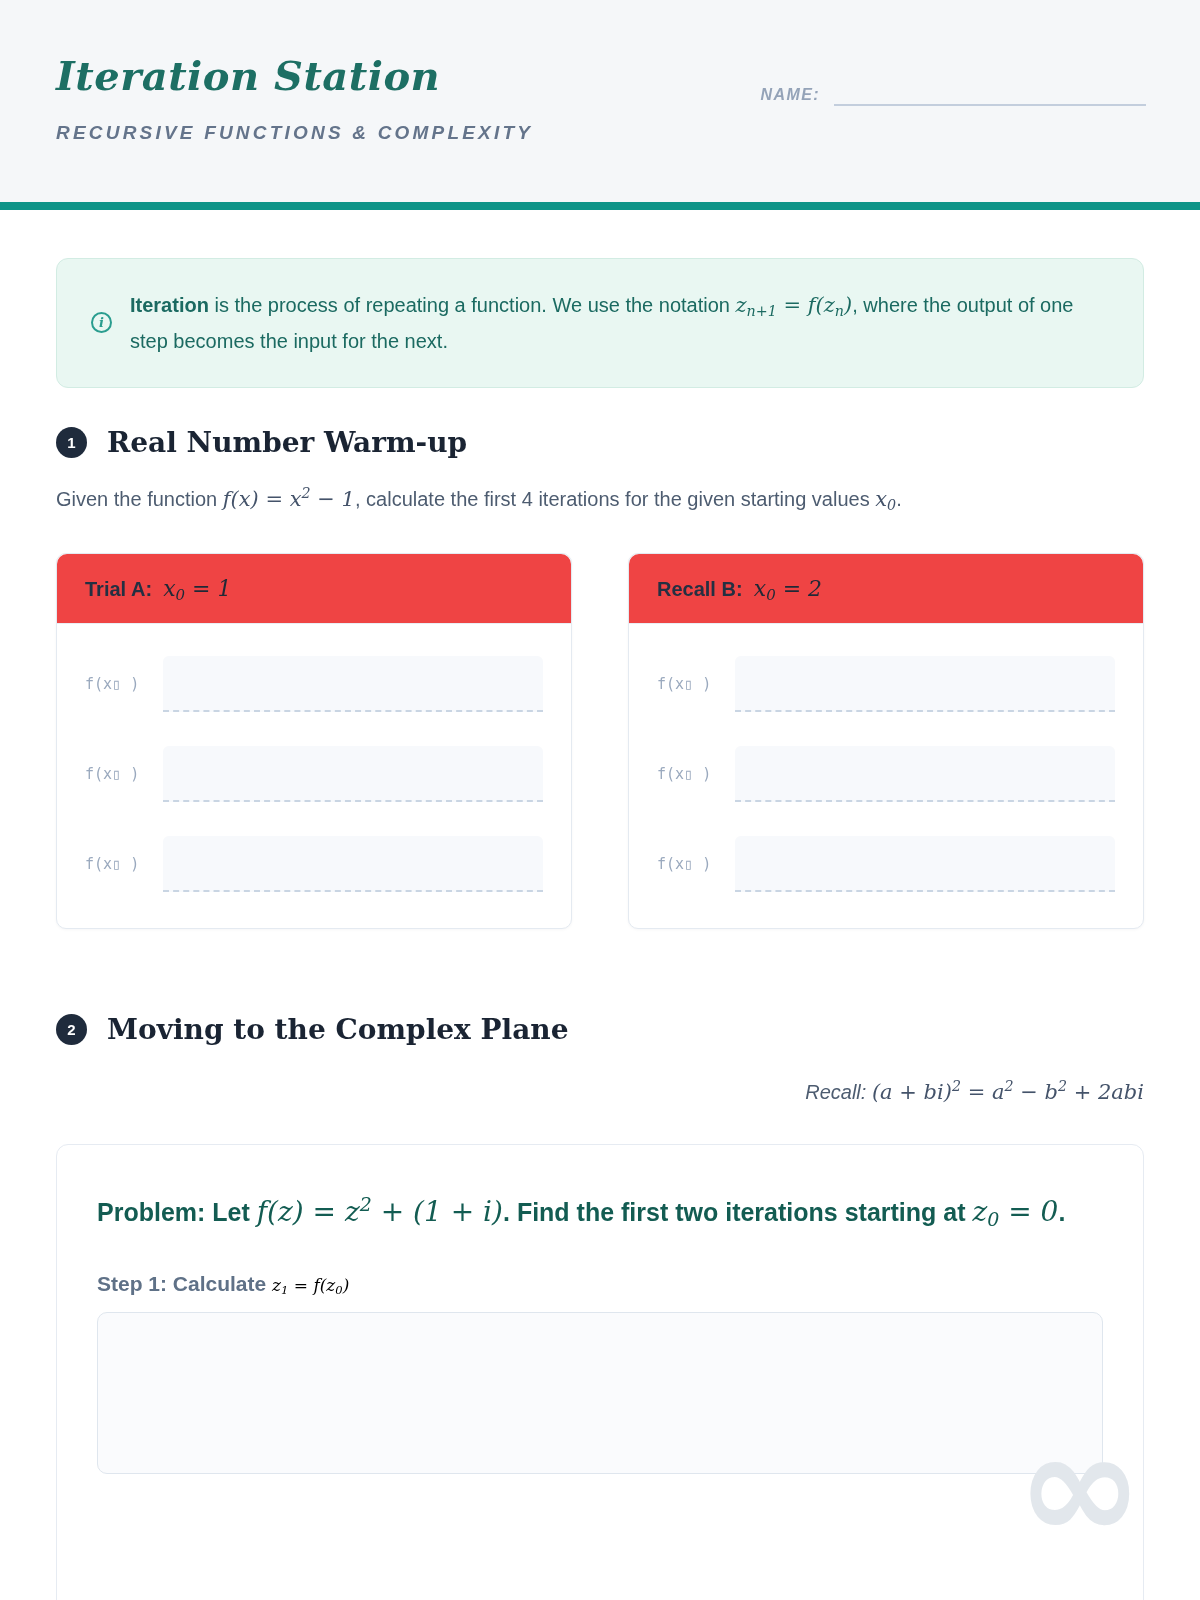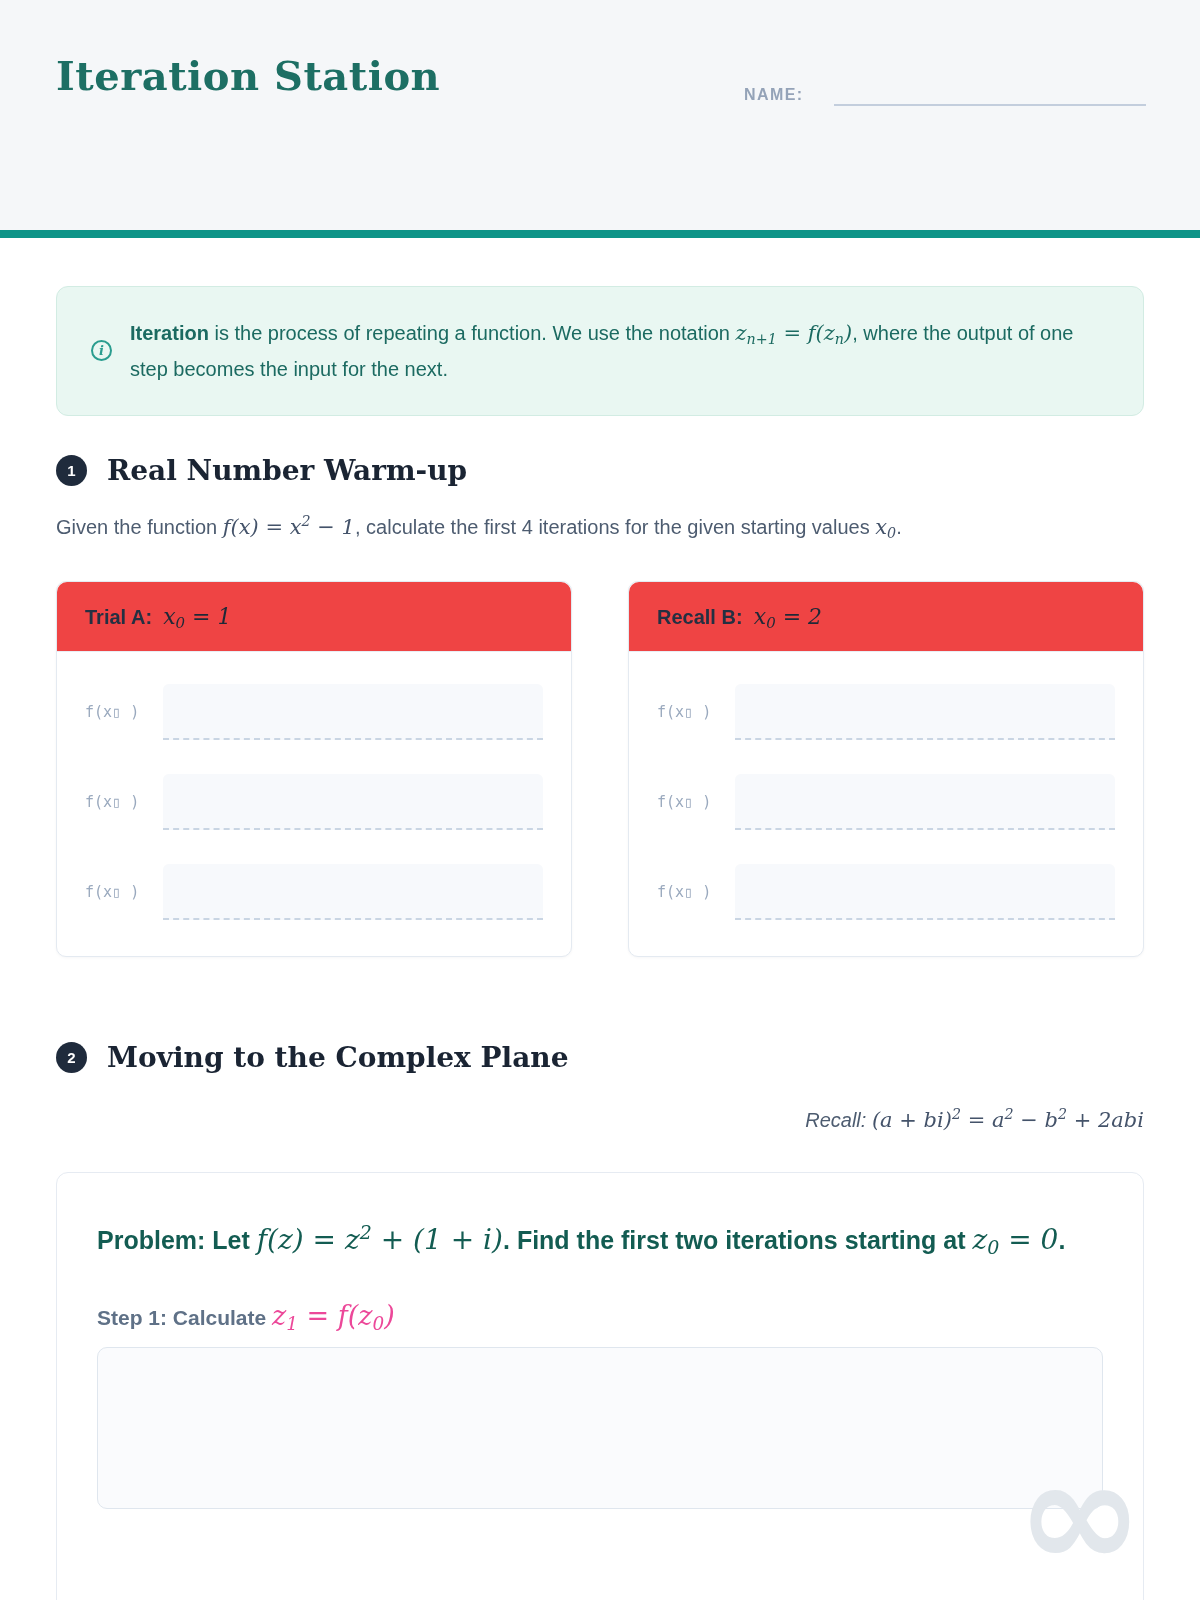--- a/index.html
+++ b/index.html
@@ -12,40 +12,41 @@
   .m {
     font-family: "DejaVu Serif", "DejaVu Sans", serif;
     font-style: italic;
   }
   sub, sup { font-size: 68%; line-height: 0; }
   sub { vertical-align: -0.28em; }
   sup { vertical-align: 0.55em; }
 
   
   .hdr {
-    height: 230px;
+    height: 202px;
     background: #f5f7f9;
     position: relative;
+    font-style: italic;
   }
   .hdr h1 {
     position: absolute; left: 56px; top: 52px;
     font-family: "DejaVu Serif", serif;
     font-weight: bold;
     font-size: 40px;
     color: #1d6f64;
     letter-spacing: 0.5px;
   }
   .subtitle {
     position: absolute; left: 56px; top: 122px;
     font-size: 19px; font-weight: bold;
     letter-spacing: 3.2px;
     color: #64748b;
   }
   .fill-block { position: absolute; left: 744px; top: 84px; width: 402px; }
-  .fill-row { display: flex; align-items: flex-end; margin-bottom: 20px; }
+  .fill-row { display: flex; align-items: flex-end; margin-bottom: 20px; text-align: right; }
   .fill-label {
     font-size: 16px; font-weight: bold; letter-spacing: 1.4px;
     color: #94a3b8; width: 76px; flex: 0 0 auto; line-height: 22px;
   }
   .fill-line {
     flex: 1; height: 22px; margin-left: 14px;
     border-bottom: 2px solid #c3cedd;
   }
   .accent-bar { height: 8px; background: #0e9488; }
 
@@ -138,41 +139,42 @@
     min-height: 500px;
   }
   .problem {
     font-size: 25px; font-weight: bold; color: #135c52; line-height: 1.62;
   }
   .problem .m { font-weight: normal; font-size: 28px; }
   .step {
     margin-top: 38px;
     font-size: 21px; font-weight: bold; color: #5f7187;
   }
-  .step .m { font-weight: normal; font-size: 27px; color: #ec4899; }
+  .step .m { font-weight: normal; font-size: 17px; color: #000000; }
   .answer-box {
     margin-top: 16px; height: 162px;
     background: #fafbfd;
     border: 1px solid #dfe6ee; border-radius: 10px;
   }
   .watermark {
     position: absolute; right: 0px; top: 266px;
     font-family: "DejaVu Sans", sans-serif;
     font-size: 152px; font-weight: bold; line-height: 1;
     color: #e2e7ec;
     pointer-events: none;
   }
 </style>
 </head>
 <body>
 
 <div class="page">
 
   <header class="hdr">
     <h1>Iteration Station</h1>
+    <div class="subtitle">RECURSIVE FUNCTIONS &amp; COMPLEXITY</div>
     <div class="fill-block">
       <div class="fill-row">
         <span class="fill-label">NAME:</span>
         <span class="fill-line"></span>
       </div>
     </div>
   </header>
   <div class="accent-bar"></div>
 
   <main class="content">

